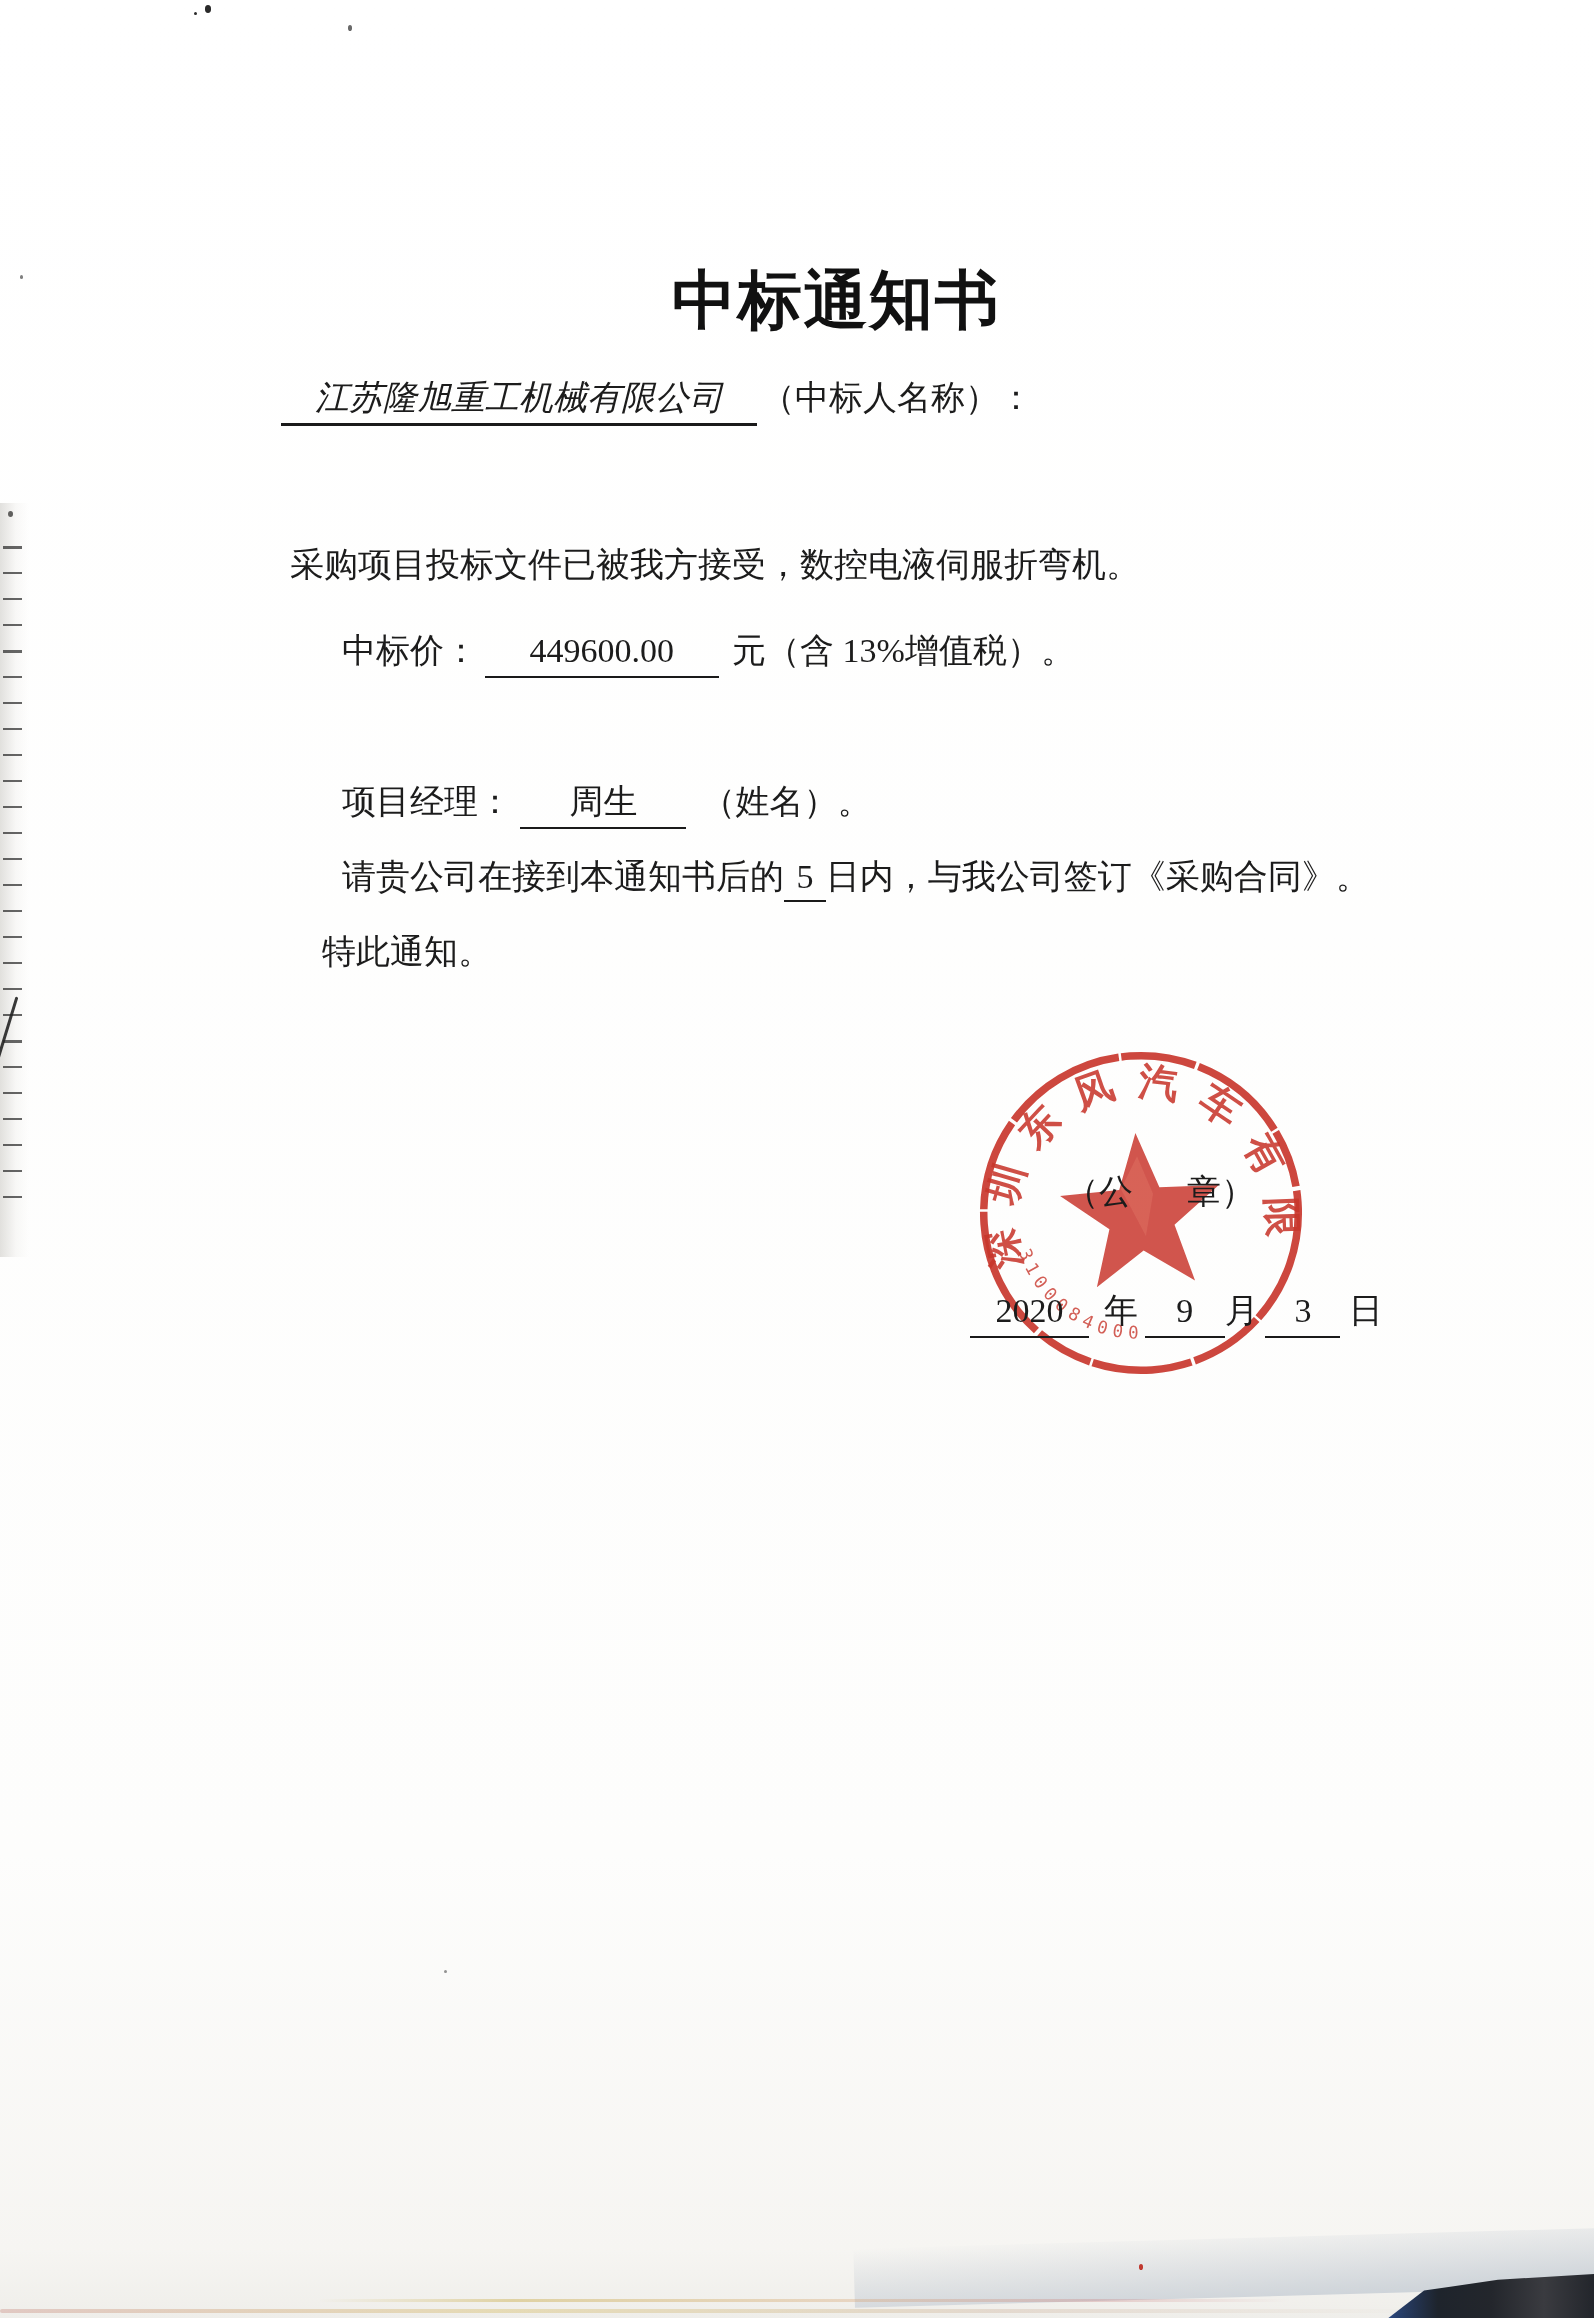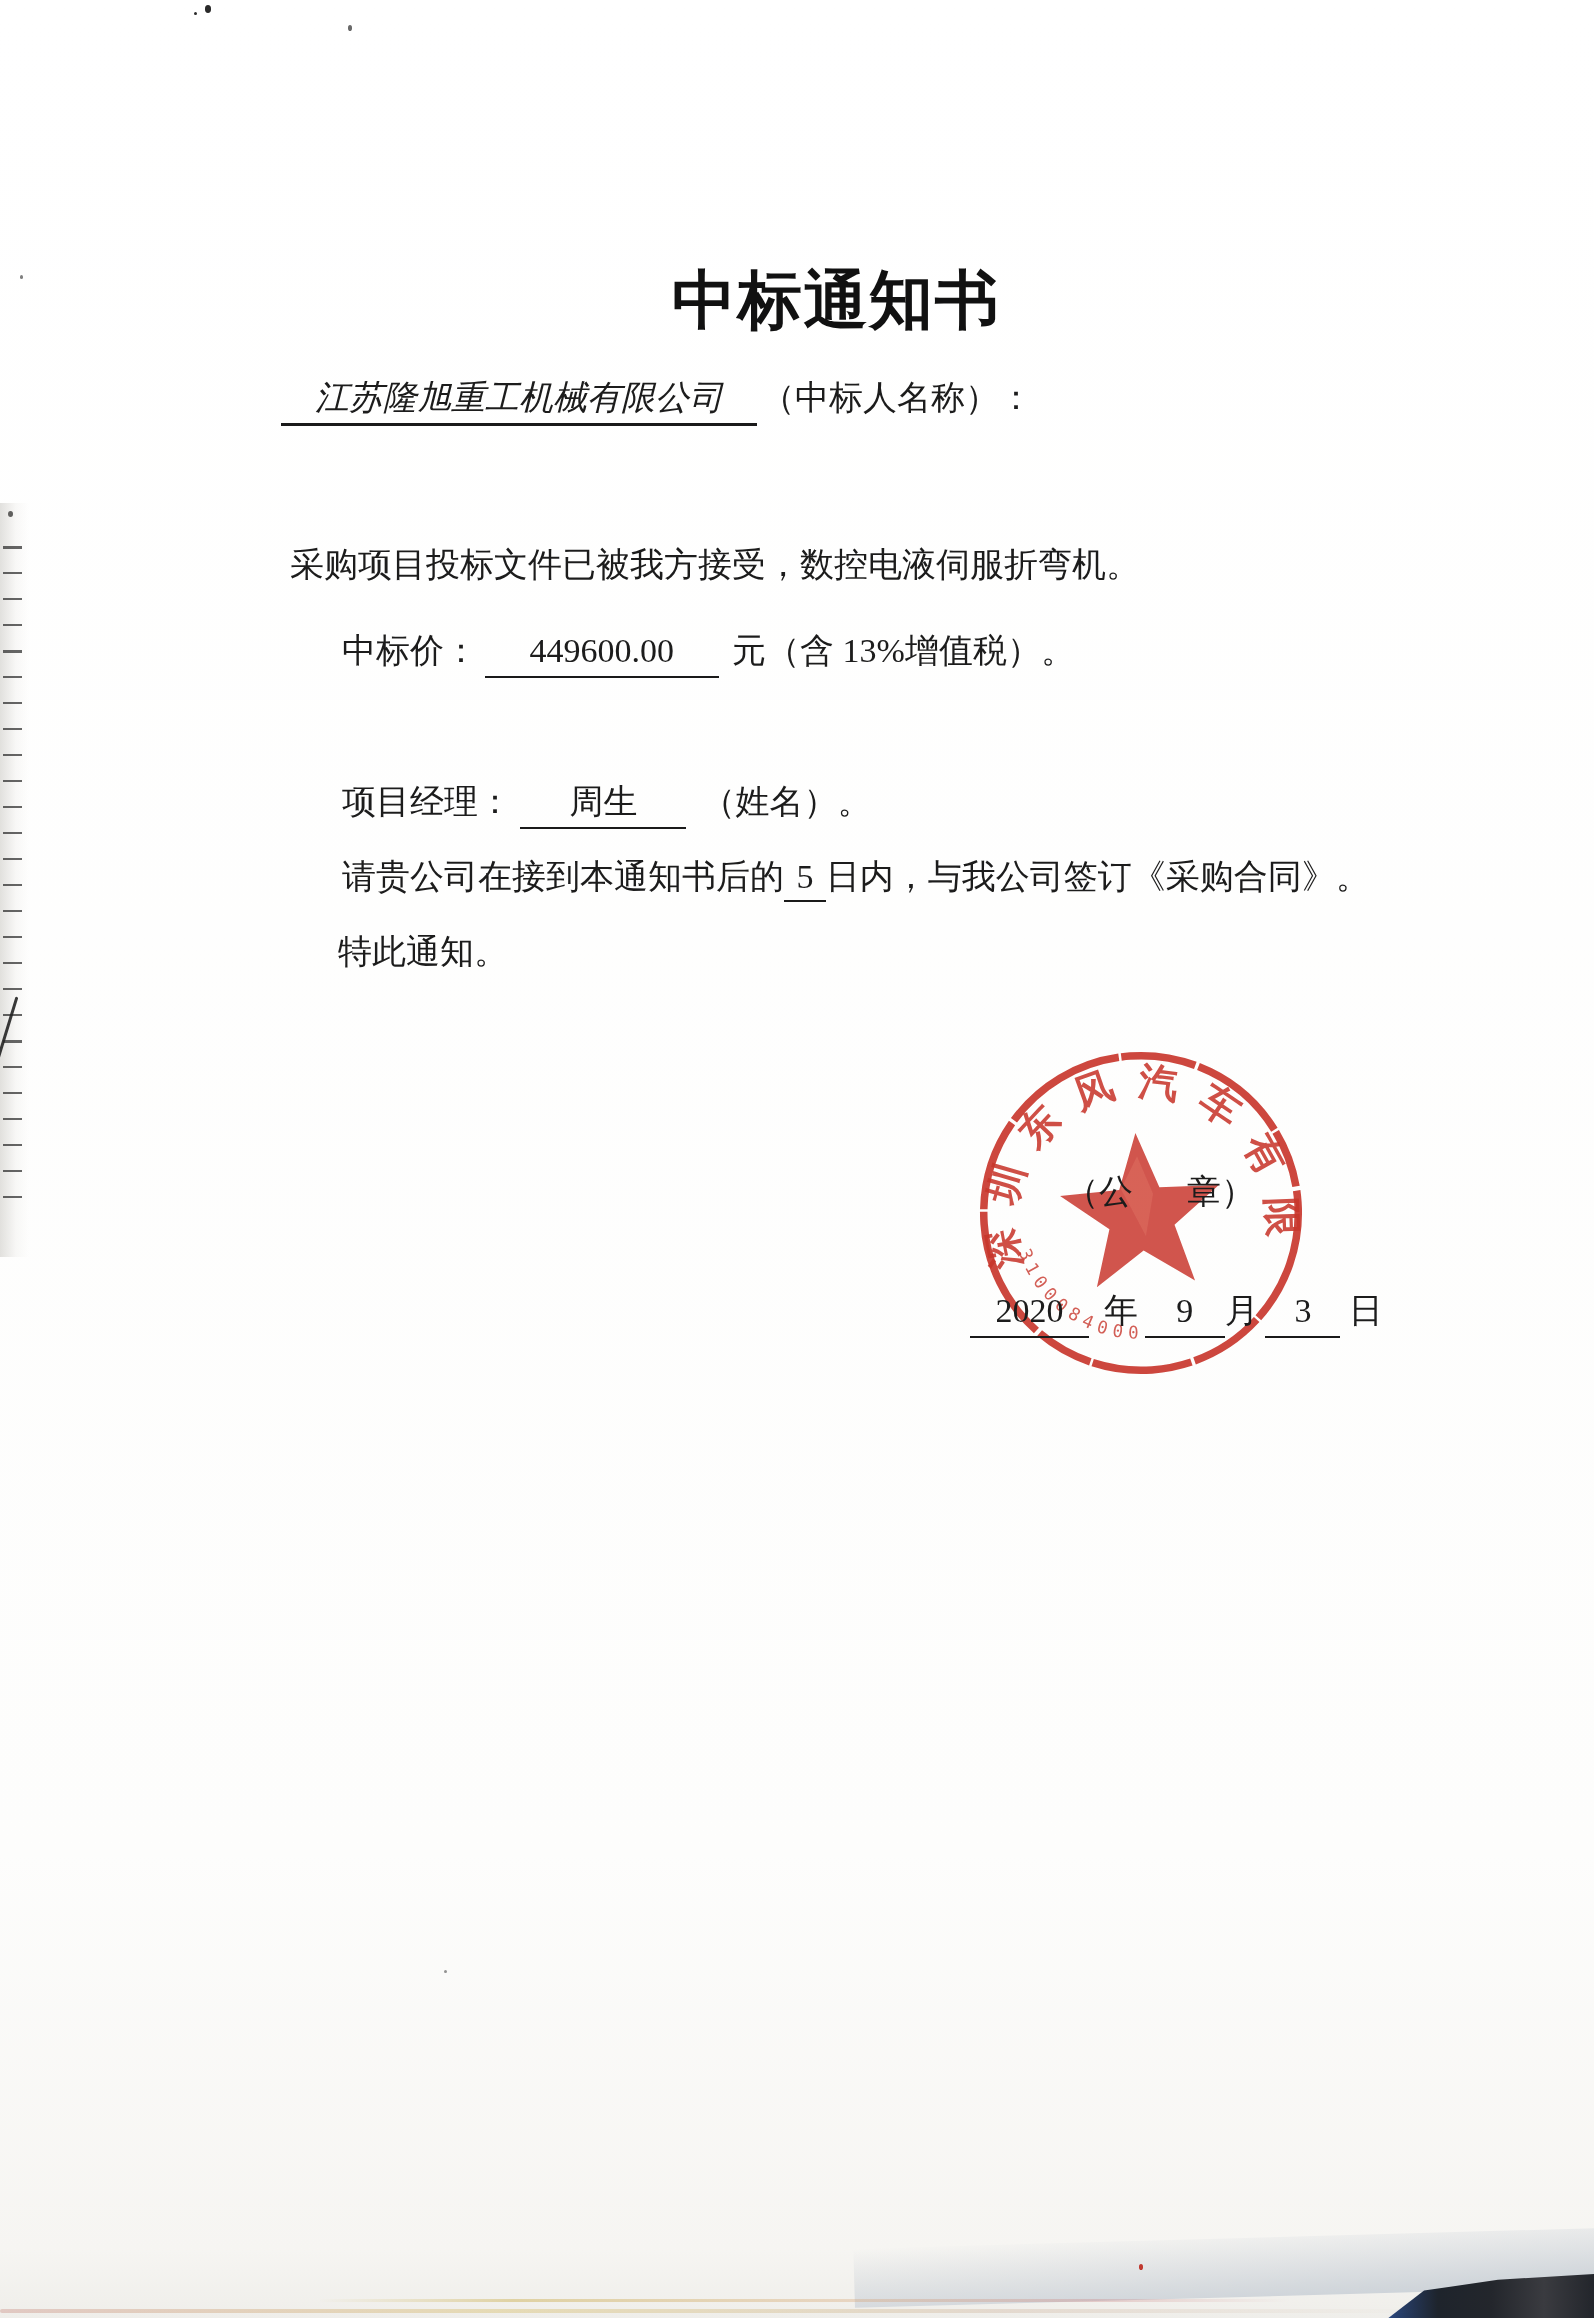--- a/index.html
+++ b/index.html
@@ -95,21 +95,21 @@
 
 
   <div class="line" style="left:342px;top:781px;">
     <span>项目经理：</span><span class="blank" style="min-width:156px;margin-left:8.4px;">周生</span><span style="margin-left:15px;">（姓名）。</span>
   </div>
 
   <div class="line" style="left:342px;top:856px;">
     <span>请贵公司在接到本通知书后的</span><span class="blank" style="min-width:35px;padding:0 3.4px 1.7px 3.4px;">5</span><span>日内，与我公司签订《采购合同》。</span>
   </div>
 
-  <div class="line" style="left:338px;top:931px;">特此通知。</div>
+  <div class="line" style="left:322px;top:931px;">特此通知。</div>
 
 
   <div class="line" style="left:1065px;top:1171px;">
     <span>（公</span><span class="gap" style="width:54px;"></span><span>章）</span>
   </div>
 
   <div class="line" style="left:970px;top:1290px;">
     <span class="blank" style="min-width:109px;">2020</span><span style="margin-left:15px;">年</span><span class="blank" style="min-width:70px;margin-left:6.7px;">9</span><span>月</span><span class="blank" style="min-width:65px;margin-left:6.7px;">3</span><span style="margin-left:8.4px;">日</span>
   </div>
 

